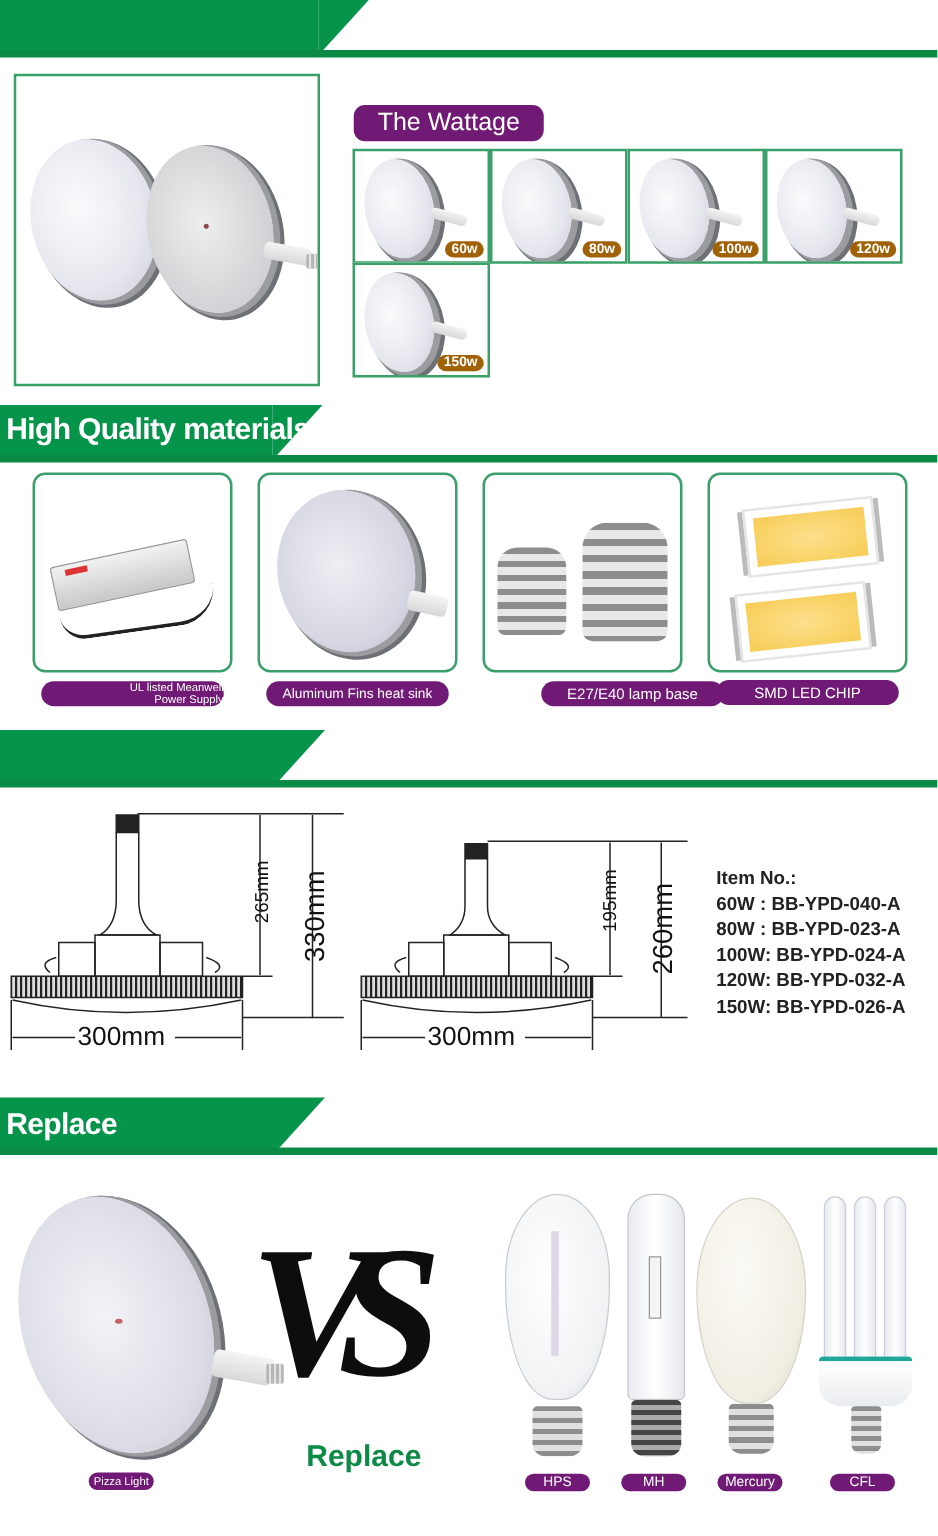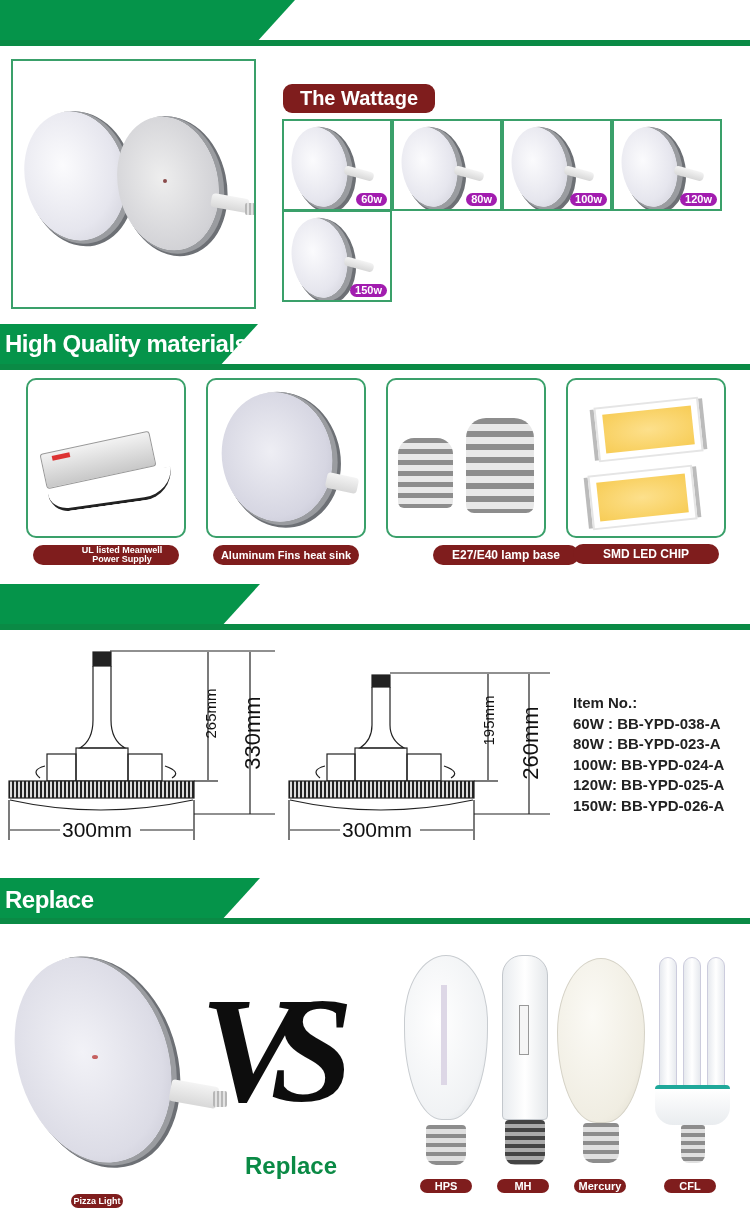--- a/index.html
+++ b/index.html
@@ -15,23 +15,23 @@
 
   
   .disc { position: absolute; border-radius: 50%; background: radial-gradient(ellipse at 40% 40%, #fbfbfd 0%, #e6e6ee 60%, #c9c9d3 100%); box-shadow: 3px 2px 0 2px #9a9ca0, 5px 4px 0 3px #6d7075; }
   .neck { position: absolute; background: linear-gradient(#f4f4f4, #d8d8d8); border-radius: 4px; }
   .screw { position: absolute; background: repeating-linear-gradient(90deg, #b7b7b7 0 2px, #e3e3e3 2px 4px); border-radius: 2px; }
   .dot { position: absolute; width: 4px; height: 4px; background: #8a4a4a; border-radius: 50%; }
 
   
   .wgrid { position: absolute; left: 282px; top: 119px; }
   .wcell { position: absolute; width: 110px; height: 92px; border: 2px solid #3aa06a; background: #fff; overflow: hidden; }
-  .wbadge { position: absolute; right: 3px; bottom: 3px; background: #a21caf; color: #fff; font-weight: bold; font-size: 11px; line-height: 13px; padding: 0 5px; border-radius: 7px; }
-
-  .pill { position: absolute; background: #7f1d1d; color: #fff; font-weight: bold; text-align: center; border-radius: 14px; white-space: nowrap; }
+  .wbadge { position: absolute; right: 3px; bottom: 3px; background: #a16207; color: #fff; font-weight: bold; font-size: 11px; line-height: 13px; padding: 0 5px; border-radius: 7px; }
+
+  .pill { position: absolute; background: #701a75; color: #fff; font-weight: normal; text-align: center; border-radius: 14px; white-space: nowrap; }
 
   .mat-card { position: absolute; top: 378px; width: 160px; height: 160px; border: 2px solid #3aa06a; border-radius: 10px; background: #fff; overflow: hidden; }
 
   .dimtxt { position: absolute; color: #111; font-family: "Liberation Sans", sans-serif; }
   .vert { transform: rotate(-90deg); transform-origin: center center; white-space: nowrap; }
 
   .item-list { position: absolute; left: 573px; top: 693px; color: #222; font-weight: bold; font-size: 15px; line-height: 20.5px; }
 </style>
 </head>
 <body>
@@ -100,21 +100,21 @@
 </div>
 <div class="mat-card" style="left:566px;">
   <div class="abs" style="left:28px; top:22px; width:105px; height:55px; background:#fff; border:2px solid #e5e5e5; transform:rotate(-6deg); box-shadow:-6px 0 0 -2px #bbb, 6px 0 0 -2px #bbb;">
     <div class="abs" style="left:6px; top:6px; right:6px; bottom:6px; background:radial-gradient(#fde08c,#f7cc55);"></div>
   </div>
   <div class="abs" style="left:22px; top:90px; width:105px; height:55px; background:#fff; border:2px solid #e5e5e5; transform:rotate(-6deg); box-shadow:-6px 0 0 -2px #bbb, 6px 0 0 -2px #bbb;">
     <div class="abs" style="left:6px; top:6px; right:6px; bottom:6px; background:radial-gradient(#fde08c,#f7cc55);"></div>
   </div>
 </div>
 
-<div class="pill" style="left:33px; top:545px; width:146px; height:20px; font-size:9px; line-height:9px; padding-top:1px; text-align:center; padding-left:32px;">
+<div class="pill" style="left:33px; top:545px; width:146px; height:20px; font-size:9px; line-height:9px; padding-top:1px; text-align:right; padding-left:32px;">
   <div>UL listed Meanwell</div>
   <div>Power Supply</div>
 </div>
 <div class="pill" style="left:213px; top:545px; width:146px; height:20px; font-size:11px; line-height:20px;">Aluminum Fins heat sink</div>
 <div class="pill" style="left:393px; top:545px; width:146px; height:20px; font-size:12px; line-height:20px;margin-left:40px;">E27/E40 lamp base</div>
 <div class="pill" style="left:573px; top:544px; width:146px; height:20px; font-size:12px; line-height:20px;">SMD LED CHIP</div>
 
 <div class="banner" style="top:584px;">
   <div class="tab" style="width:220px;"></div>
   <div class="line"></div>
@@ -172,40 +172,40 @@
 <div class="dimtxt" style="left:62px; top:818px; font-size:21px;">300mm</div>
 <div class="dimtxt vert" style="left:170px; top:705px; width:80px; font-size:15px; text-align:center;">265mm</div>
 <div class="dimtxt vert" style="left:200px; top:720px; width:105px; font-size:22px; text-align:center;">330mm</div>
 
 <div class="dimtxt" style="left:342px; top:818px; font-size:21px;">300mm</div>
 <div class="dimtxt vert" style="left:448px; top:712px; width:80px; font-size:15px; text-align:center;">195mm</div>
 <div class="dimtxt vert" style="left:478px; top:730px; width:105px; font-size:22px; text-align:center;">260mm</div>
 
 <div class="item-list">
   <div>Item No.:</div>
-  <div>60W : BB-YPD-038-A</div>
+  <div>60W : BB-YPD-040-A</div>
   <div>80W : BB-YPD-023-A</div>
   <div>100W: BB-YPD-024-A</div>
-  <div>120W: BB-YPD-025-A</div>
+  <div>120W: BB-YPD-032-A</div>
   <div>150W: BB-YPD-026-A</div>
 </div>
 
 <div class="banner" style="top:878px;">
   <div class="tab" style="width:220px;"></div>
   <div class="line"></div>
   <div class="label">Replace</div>
 </div>
 
 <div class="abs" style="left:10px; top:955px; width:225px; height:215px;">
   <div class="disc" style="left:8px; top:0; width:150px; height:210px; transform:rotate(-18deg); background:radial-gradient(ellipse at 45% 45%, #f2f2f7 0%, #dcdce6 65%, #bdbdca 100%);"></div>
   <div class="neck" style="left:160px; top:128px; width:48px; height:22px; transform:rotate(10deg);"></div>
   <div class="screw" style="left:203px; top:136px; width:14px; height:16px;"></div>
   <div class="dot" style="left:82px; top:100px; width:6px; height:4px; background:#c56060;"></div>
 </div>
-<div class="pill" style="left:71px; top:1178px; width:52px; height:14px; font-size:9px; line-height:14px; border-radius:7px;margin-top:16px;">Pizza Light</div>
+<div class="pill" style="left:71px; top:1178px; width:52px; height:14px; font-size:9px; line-height:14px; border-radius:7px;">Pizza Light</div>
 
 <div class="abs" style="left:200px; top:985px; width:170px; height:130px; font-family:'Liberation Serif', serif; font-weight:bold; font-size:150px; line-height:130px; color:#0d0d0d; letter-spacing:-30px; font-style:italic;">VS</div>
 <div class="abs" style="left:245px; top:1152px; font-weight:bold; font-size:24px; color:#0a8a45;">Replace</div>
 
 <div class="abs" style="left:401px; top:955px; width:90px; height:215px;">
   <div class="abs" style="left:3px; top:0; width:84px; height:165px; border-radius:50% 50% 45% 45% / 40% 40% 55% 55%; background:radial-gradient(ellipse at 40% 40%, #ffffff 0%, #f0f2f4 70%, #cfd3d8 100%); border:1px solid #c8ccd0;"></div>
   <div class="abs" style="left:40px; top:30px; width:6px; height:100px; background:#ddd7e6;"></div>
   <div class="screw" style="left:25px; top:170px; width:40px; height:40px; background:repeating-linear-gradient(180deg, #8d8d8d 0 4px, #e0e0e0 4px 9px); border-radius:4px 4px 10px 10px;"></div>
 </div>
 <div class="abs" style="left:500px; top:955px; width:50px; height:215px;">

